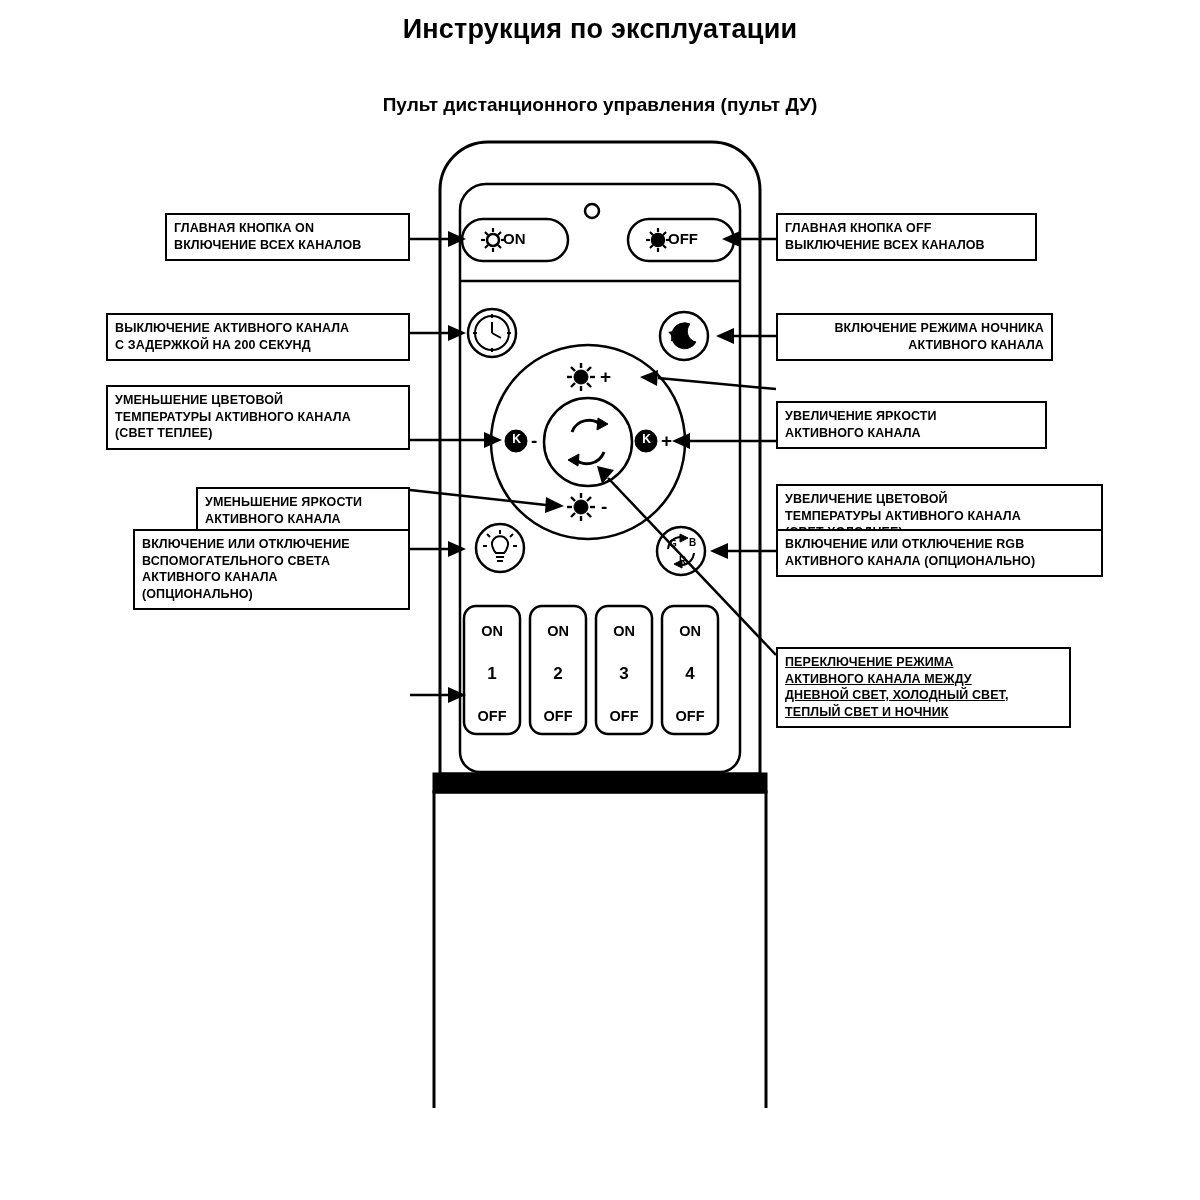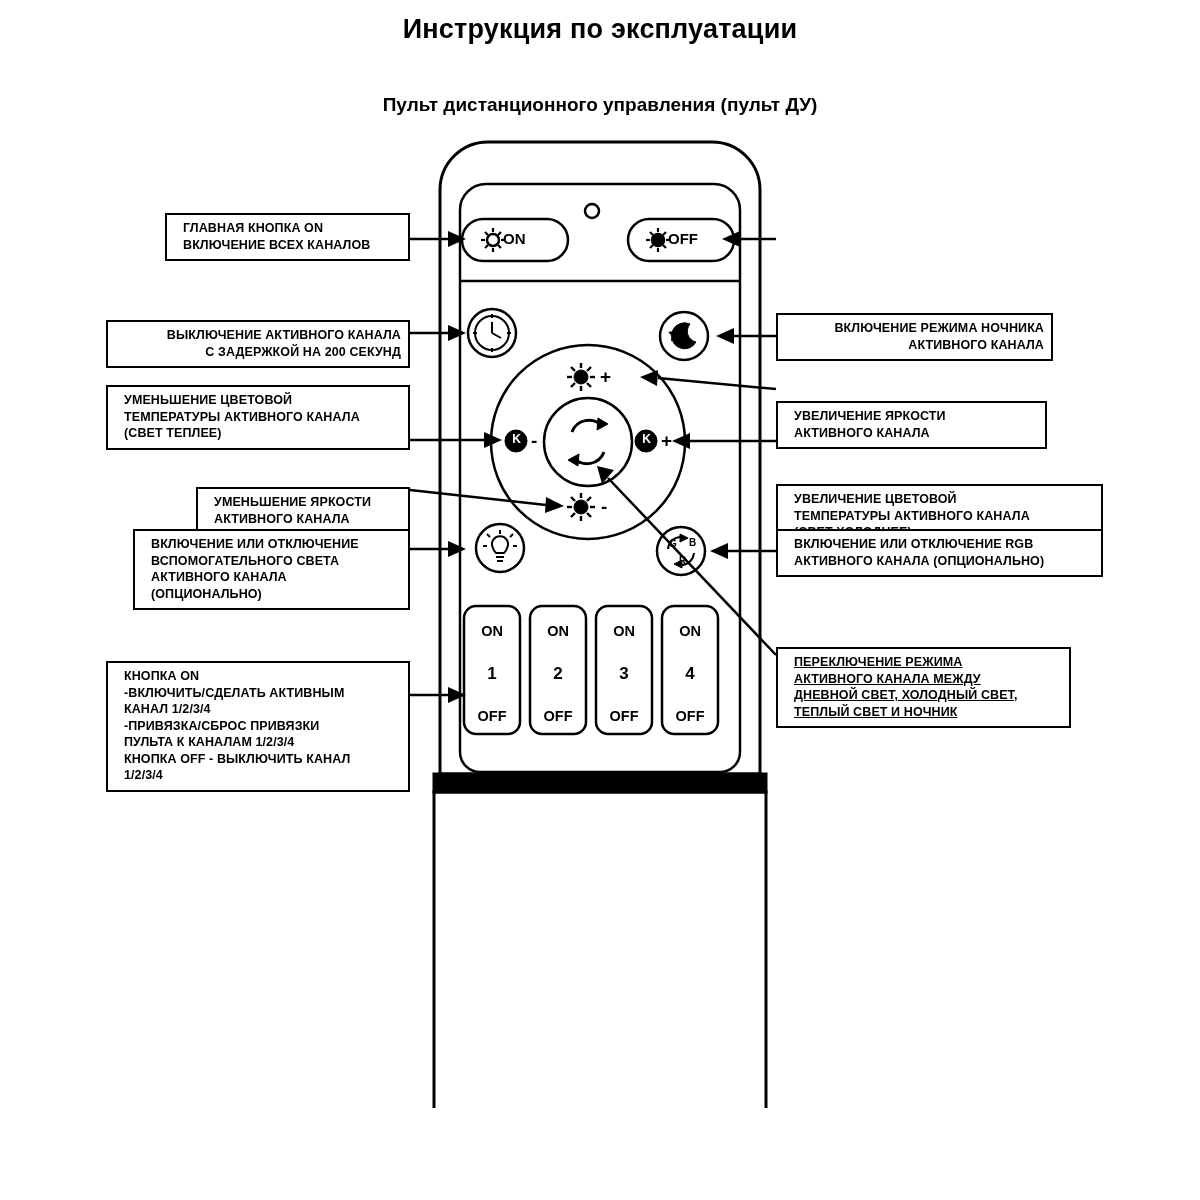--- a/index.html
+++ b/index.html
@@ -39,21 +39,21 @@
 
   
   .callout {
     position: absolute;
     border: 2px solid #000;
     background: #fff;
     box-sizing: border-box;
     font-size: 12.5px;
     font-weight: bold;
     line-height: 1.32;
-    padding: 5px 7px 6px 16px;
+    padding: 5px 7px 6px 7px;
     white-space: pre-line;
     letter-spacing: 0.1px;
   }
 
   
   #svg-layer {
     position: absolute;
     left: 0; top: 0;
     width: 1200px;
     height: 1200px;
@@ -276,22 +276,24 @@
   <div class="ch-num" style="left:596px; top:664px;">3</div>
   <div class="ch-onoff" style="left:596px; top:708px;">OFF</div>
 
   <div class="ch-onoff" style="left:662px; top:623px;">ON</div>
   <div class="ch-num" style="left:662px; top:664px;">4</div>
   <div class="ch-onoff" style="left:662px; top:708px;">OFF</div>
 
   <div class="callout" style="left:165px; top:213px; width:245px;">ГЛАВНАЯ КНОПКА ON
 ВКЛЮЧЕНИЕ ВСЕХ КАНАЛОВ</div>
 
-
-  <div class="callout" style="left:106px; top:320px; width:304px;text-align:right;">ВЫКЛЮЧЕНИЕ АКТИВНОГО КАНАЛА
+  <div class="callout" style="left:776px; top:213px; width:261px;">ГЛАВНАЯ КНОПКА OFF
+ВЫКЛЮЧЕНИЕ ВСЕХ КАНАЛОВ</div>
+
+  <div class="callout" style="left:106px; top:313px; width:304px;">ВЫКЛЮЧЕНИЕ АКТИВНОГО КАНАЛА
 С ЗАДЕРЖКОЙ НА 200 СЕКУНД</div>
 
   <div class="callout" style="left:776px; top:313px; width:277px;text-align:right;">ВКЛЮЧЕНИЕ РЕЖИМА НОЧНИКА
 АКТИВНОГО КАНАЛА</div>
 
   <div class="callout" style="left:106px; top:385px; width:304px;">УМЕНЬШЕНИЕ ЦВЕТОВОЙ
 ТЕМПЕРАТУРЫ АКТИВНОГО КАНАЛА
 (СВЕТ ТЕПЛЕЕ)</div>
 
   <div class="callout" style="left:776px; top:377px; width:271px;margin-top:24px;">УВЕЛИЧЕНИЕ ЯРКОСТИ
@@ -310,21 +312,14 @@
 (ОПЦИОНАЛЬНО)</div>
 
   <div class="callout" style="left:776px; top:529px; width:327px;">ВКЛЮЧЕНИЕ ИЛИ ОТКЛЮЧЕНИЕ RGB
 АКТИВНОГО КАНАЛА (ОПЦИОНАЛЬНО)</div>
 
   <div class="callout" style="left:776px; top:647px; width:295px;text-decoration:underline;">ПЕРЕКЛЮЧЕНИЕ РЕЖИМА
 АКТИВНОГО КАНАЛА МЕЖДУ
 ДНЕВНОЙ СВЕТ, ХОЛОДНЫЙ СВЕТ,
 ТЕПЛЫЙ СВЕТ И НОЧНИК</div>
 
-  <div class="callout" style="left:106px; top:661px; width:304px;">КНОПКА ON
--ВКЛЮЧИТЬ/СДЕЛАТЬ АКТИВНЫМ
-КАНАЛ 1/2/3/4
--ПРИВЯЗКА/СБРОС ПРИВЯЗКИ
-ПУЛЬТА К КАНАЛАМ 1/2/3/4
-КНОПКА OFF - ВЫКЛЮЧИТЬ КАНАЛ
-1/2/3/4</div>
 
 </div>
 
 </body></html>

